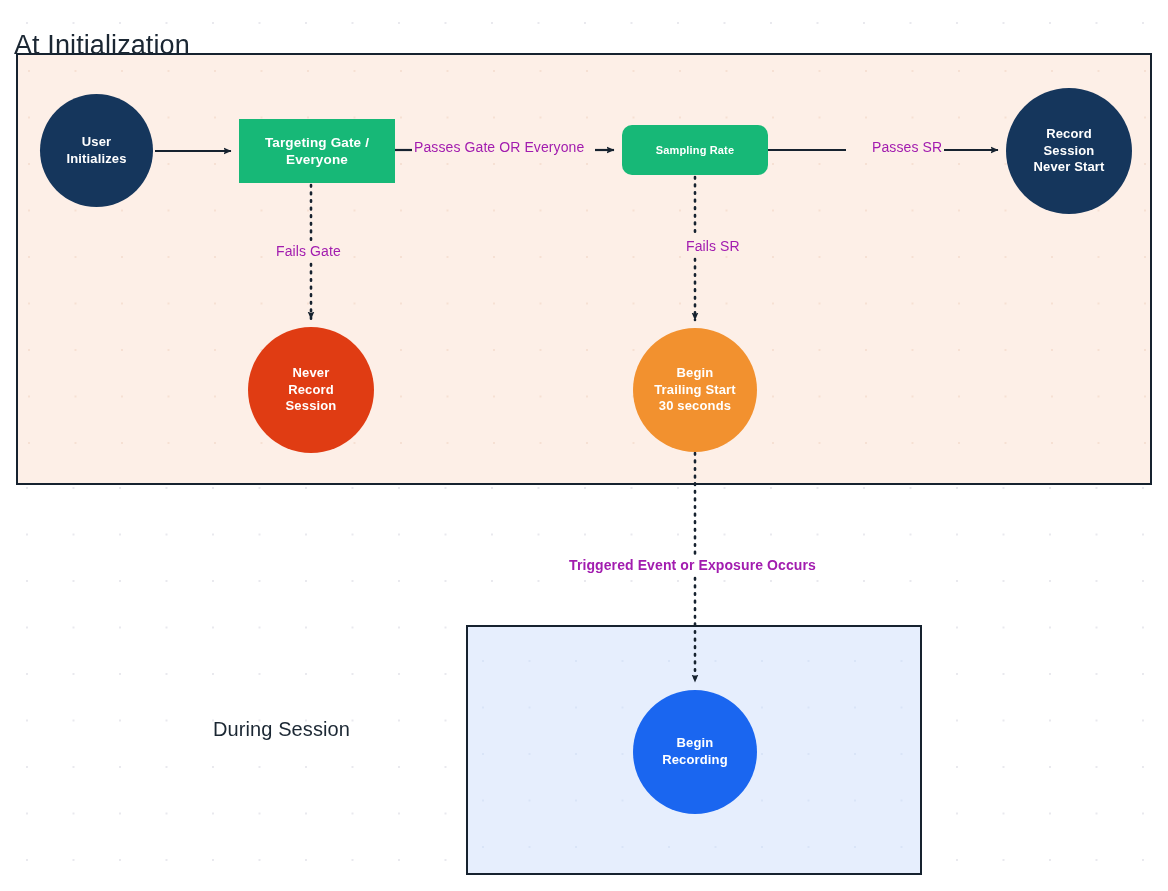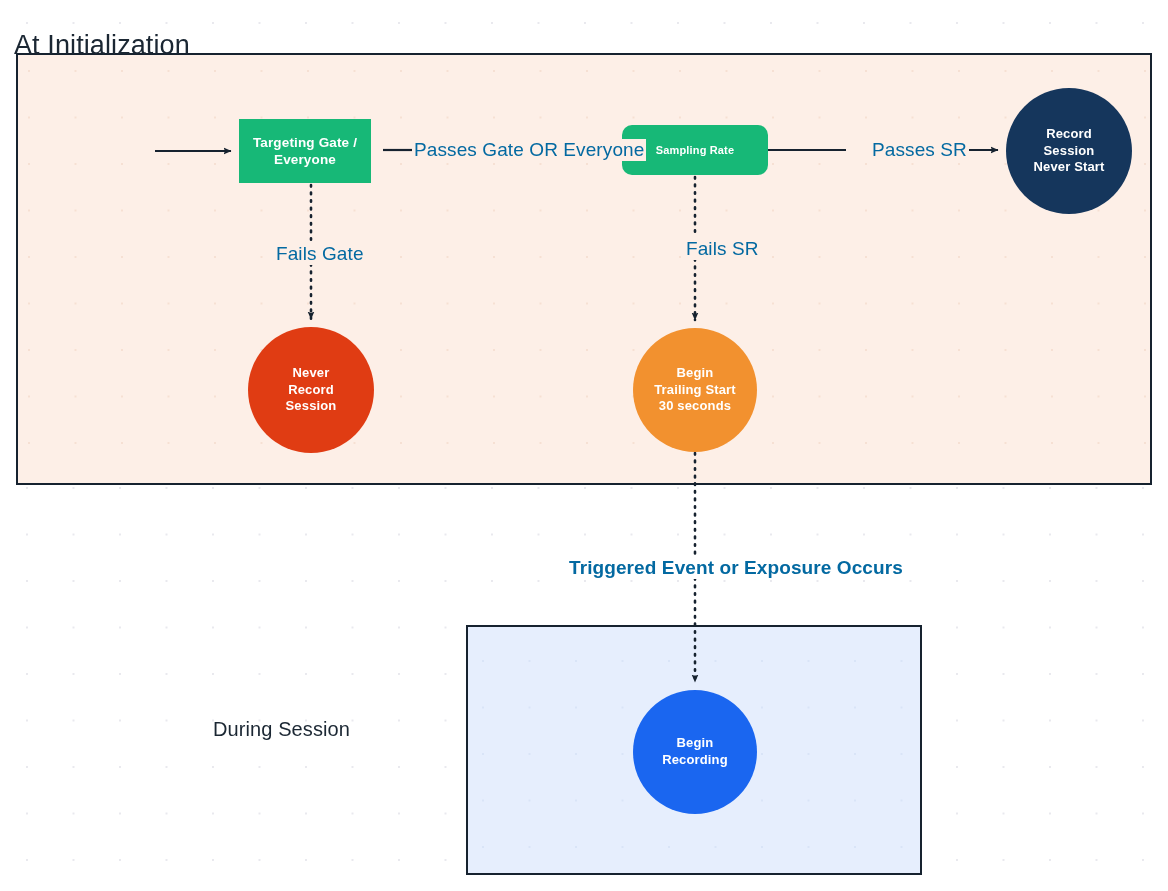--- a/index.html
+++ b/index.html
@@ -69,21 +69,21 @@
     letter-spacing: 0.15px;
     box-sizing: border-box;
   }
   .node.circle { border-radius: 50%; }
 
   #node-user-initializes {
     left: 40px; top: 94px; width: 113px; height: 113px;
     background: #15365c;
   }
   #node-targeting-gate {
-    left: 239px; top: 119px; width: 132px; height: 64px;
+    left: 239px; top: 119px; width: 156px; height: 64px;
     background: #17b877;
     font-size: 13.5px;
   }
   #node-sampling-rate {
     left: 622px; top: 125px; width: 146px; height: 50px;
     background: #17b877;
     font-size: 11px;
     border-radius: 10px;
   }
   #node-record-session {
@@ -107,22 +107,22 @@
   svg.edges {
     position: absolute;
     left: 0; top: 0;
     width: 1168px;
     height: 891px;
     pointer-events: none;
   }
 
   .edge-label {
     position: absolute;
-    color: #0369a1;
-    font-size: 19px;
+    color: #a21caf;
+    font-size: 14px;
     font-weight: 400;
     white-space: nowrap;
     letter-spacing: 0.1px;
   }
   .edge-label.on-pink { background: #fdefe7; padding: 0 2px; }
   .edge-label.on-white { background: #ffffff; padding: 0 3px; font-weight: bold; }
 
   #lbl-passes-gate { left: 412px; top: 139px; }
   #lbl-passes-sr   { left: 846px; top: 139px; margin-left: 24px; }
   #lbl-fails-gate  { left: 274px; top: 243px; }
@@ -170,20 +170,26 @@
       <line x1="695" y1="177" x2="695" y2="235" stroke="#16222f" stroke-width="2.6" stroke-dasharray="1.6 6" stroke-linecap="round"></line>
       <line x1="695" y1="259" x2="695" y2="320" stroke="#16222f" stroke-width="2.6" stroke-dasharray="1.6 6" stroke-linecap="round" marker-end="url(#arrow)"></line>
     </g>
 
     <g>
       <line x1="695" y1="453" x2="695" y2="554" stroke="#16222f" stroke-width="2.6" stroke-dasharray="1.6 6" stroke-linecap="round"></line>
       <line x1="695" y1="578" x2="695" y2="682" stroke="#16222f" stroke-width="2.6" stroke-dasharray="1.6 6" stroke-linecap="round" marker-end="url(#arrow)"></line>
     </g>
   </svg>
 
+  <div class="node circle" id="node-user-initializes">
+    <span>
+      <span>User</span><br>
+      <span>Initializes</span>
+    </span>
+  </div>
 
   <div class="node" id="node-targeting-gate">
     <span>
       <span>Targeting Gate /</span><br>
       <span>Everyone</span>
     </span>
   </div>
 
   <div class="node" id="node-sampling-rate">
     <span>Sampling Rate</span>

